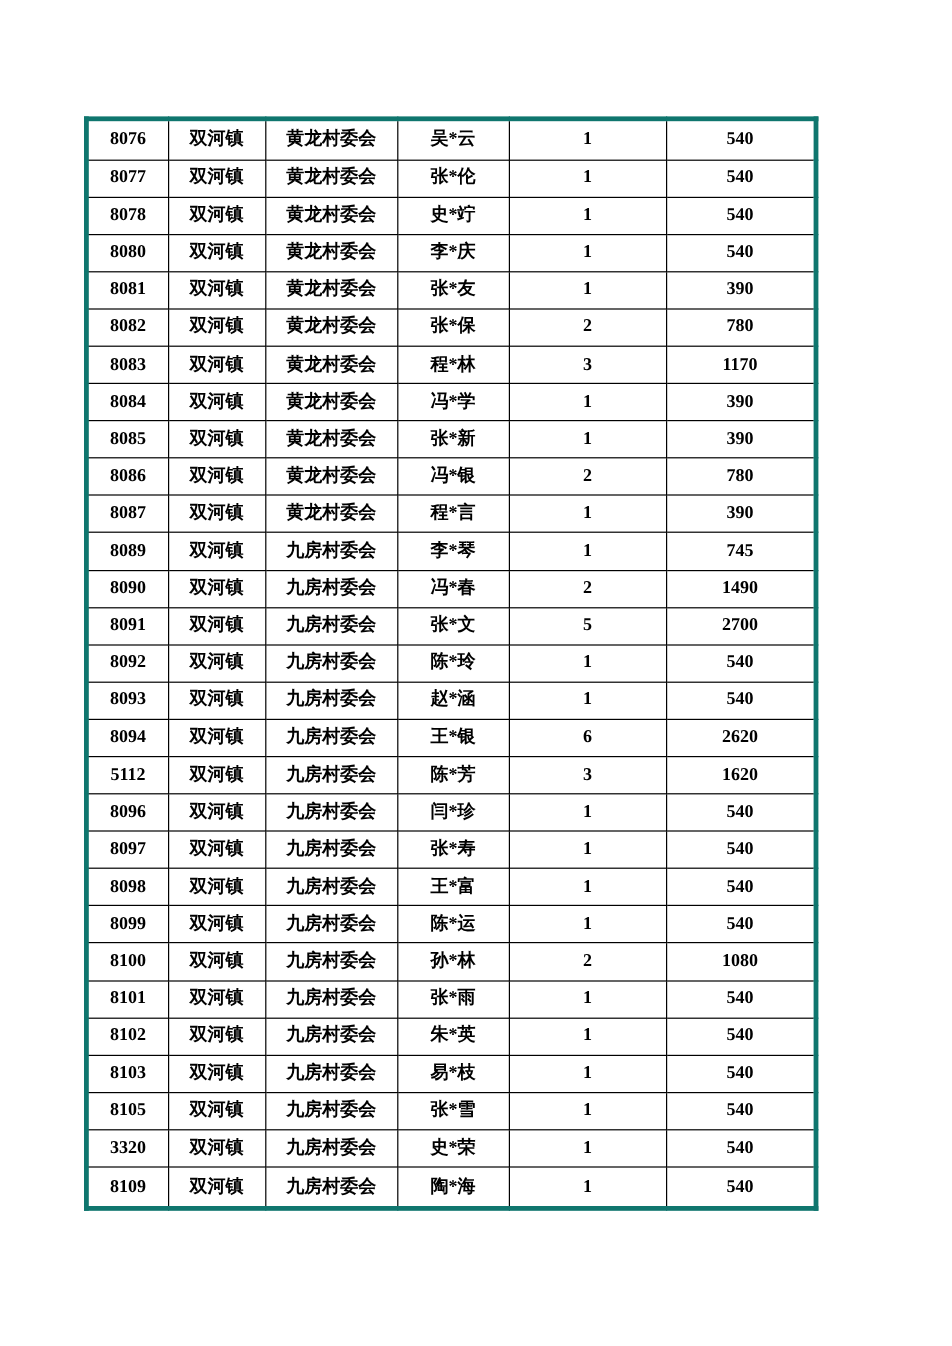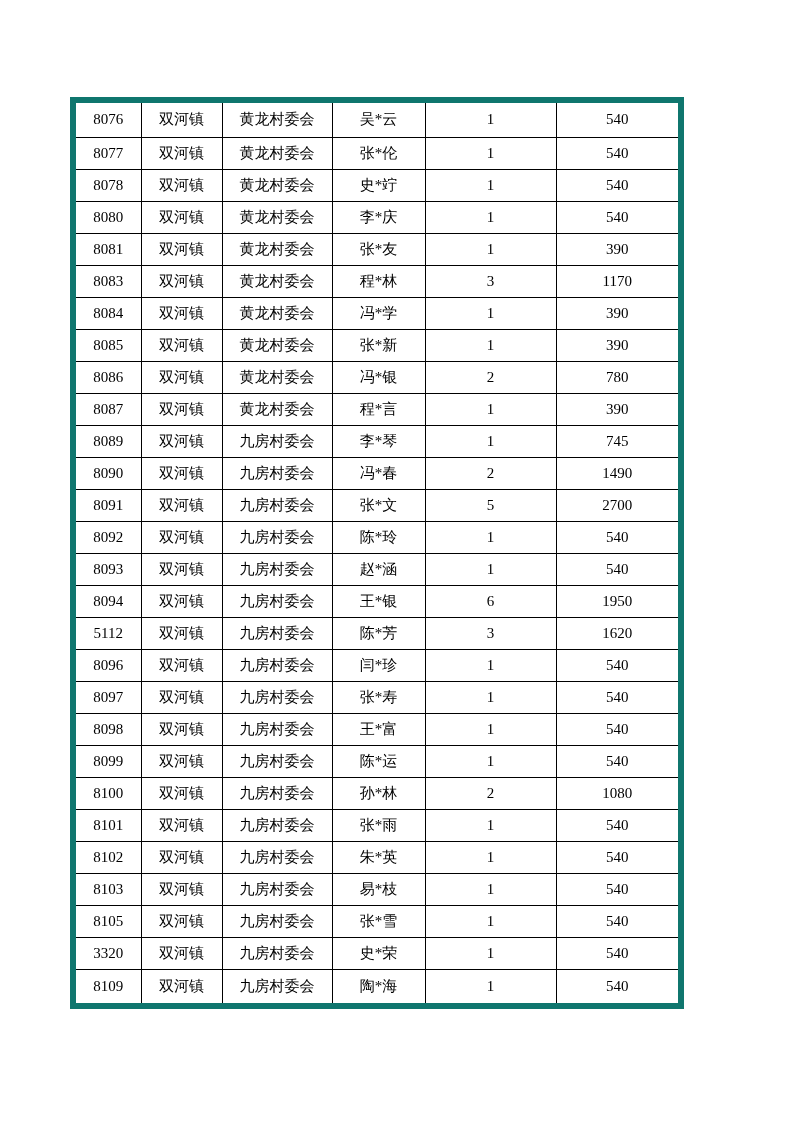--- a/index.html
+++ b/index.html
@@ -20,21 +20,22 @@
     background: #ffffff;
   }
   table.records {
     position: absolute;
     left: 70px;
     top: 97px;
     width: 608px;
     height: 912px;
     border-collapse: collapse;
     table-layout: fixed;
-    border: 6px solid #0f766e;
+    border: 4px solid #0f766e;
+    font-weight: bold;
   }
   table.records td {
     border: 1px solid #000000;
     text-align: center;
     vertical-align: middle;
     font-size: 15px;
     line-height: 1;
     padding: 0;
     overflow: hidden;
     white-space: nowrap;
@@ -94,20 +95,28 @@
         </tr>
         <tr>
           <td>8081</td>
           <td>双河镇</td>
           <td>黄龙村委会</td>
           <td>张*友</td>
           <td>1</td>
           <td>390</td>
         </tr>
         <tr>
+          <td>8082</td>
+          <td>双河镇</td>
+          <td>黄龙村委会</td>
+          <td>张*保</td>
+          <td>2</td>
+          <td>780</td>
+        </tr>
+        <tr>
           <td>8083</td>
           <td>双河镇</td>
           <td>黄龙村委会</td>
           <td>程*林</td>
           <td>3</td>
           <td>1170</td>
         </tr>
         <tr>
           <td>8084</td>
           <td>双河镇</td>
@@ -179,21 +188,21 @@
           <td>赵*涵</td>
           <td>1</td>
           <td>540</td>
         </tr>
         <tr>
           <td>8094</td>
           <td>双河镇</td>
           <td>九房村委会</td>
           <td>王*银</td>
           <td>6</td>
-          <td>1950</td>
+          <td>2620</td>
         </tr>
         <tr>
           <td>5112</td>
           <td>双河镇</td>
           <td>九房村委会</td>
           <td>陈*芳</td>
           <td>3</td>
           <td>1620</td>
         </tr>
         <tr>

